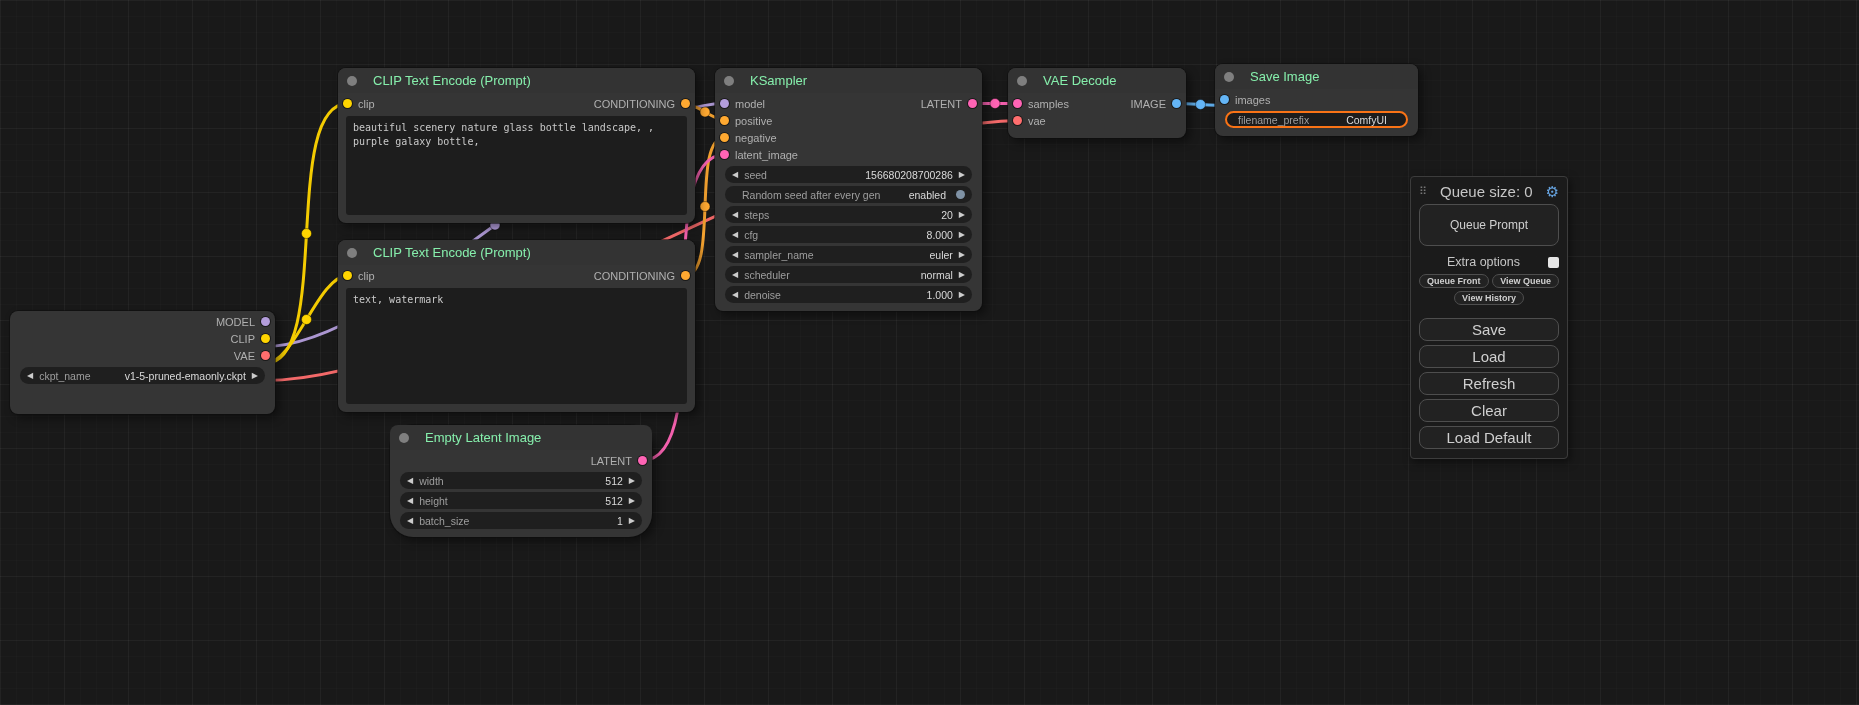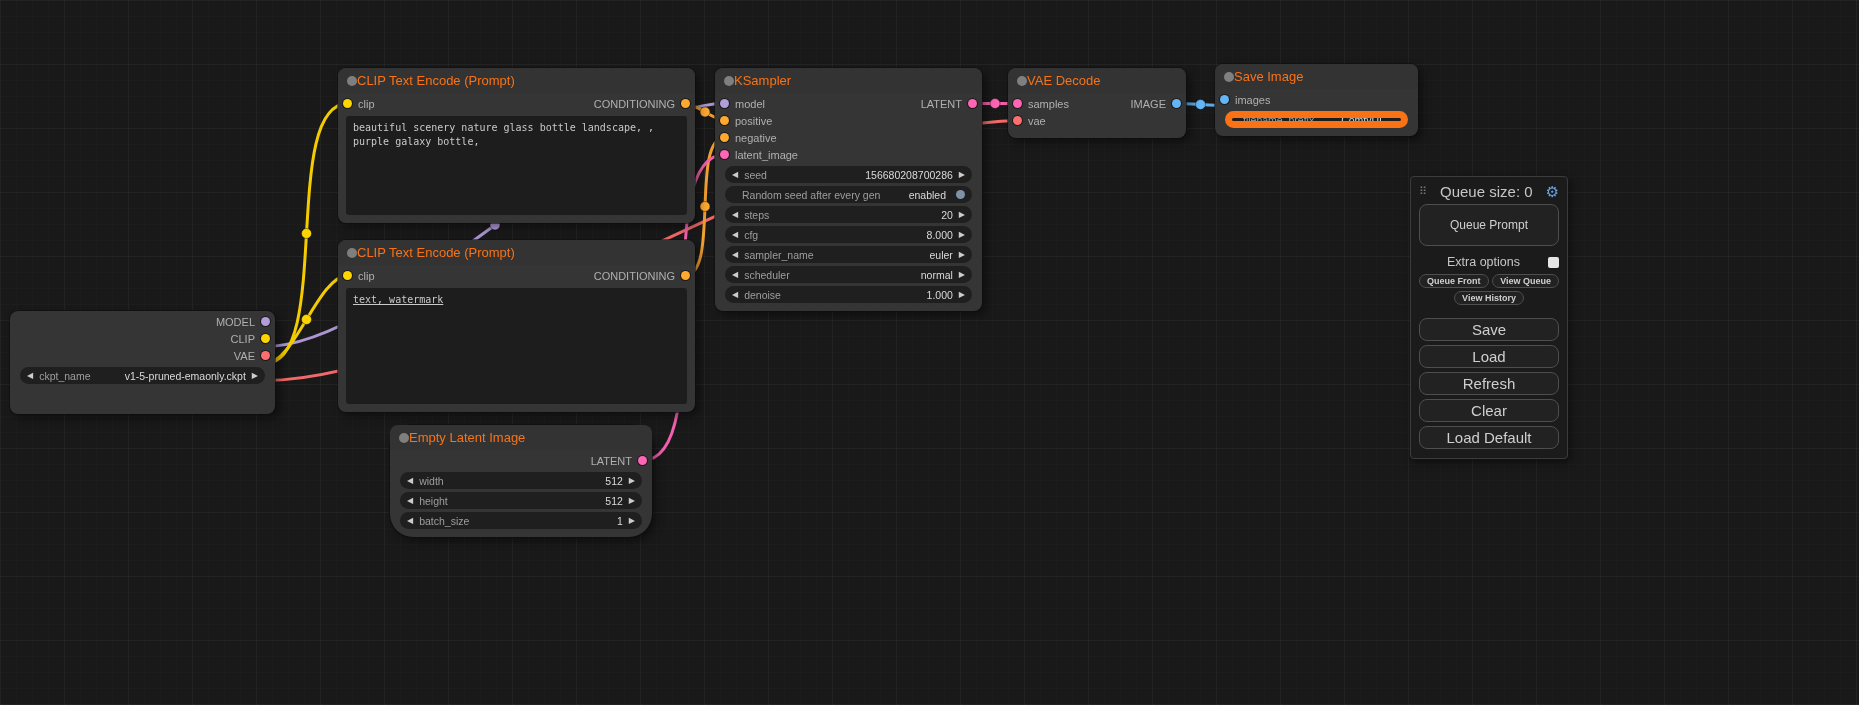--- a/index.html
+++ b/index.html
@@ -19,22 +19,22 @@
   .node {
     position:absolute; z-index:2;
     background:#353535;
     border-radius:8px;
     box-shadow:0 0 0 1px rgba(12,12,12,0.55), 4px 4px 10px rgba(0,0,0,0.45);
     color:#b3b3b3;
   }
   .node-title {
     height:25px; background:#333333;
     border-radius:8px 8px 0 0;
-    display:flex; align-items:center; gap:0;
-    padding:0 9px; font-size:13px; color:#f97316;
+    display:flex; align-items:center; gap:16px;
+    padding:0 9px; font-size:13px; color:#86efac;
     white-space:nowrap; overflow:hidden;
   }
   .tdot { width:10px; height:10px; border-radius:50%; background:#7f7f7f; flex:none; }
   .slots { position:relative; padding-top:2px; }
   .srow { height:17px; display:flex; align-items:center; gap:6px; font-size:11px; color:#b0b0b0; }
   .srow.in  { justify-content:flex-start; padding-left:5px; }
   .srow.out { justify-content:flex-end;  padding-right:5px; }
   .srow.both { justify-content:space-between; padding:0 5px; }
   .sgrp { display:flex; align-items:center; gap:6px; }
   .out-abs {
@@ -45,21 +45,21 @@
     width:9px; height:9px; border-radius:50%; flex:none;
     box-shadow:0 0 0 1px rgba(0,0,0,0.5);
   }
   .widget {
     height:17px; margin:3px 10px;
     background:#1f1f1f; border-radius:9px;
     display:flex; align-items:center;
     padding:0 7px; font-size:10.5px; color:#9e9e9e;
     white-space:nowrap; overflow:hidden;
   }
-  .widget.text { border:7px solid #f97316; background:#1c1c1c; }
+  .widget.text { border:2px solid #f97316; background:#1c1c1c; }
   .warrow { color:#cccccc; font-size:8px; flex:none; line-height:1; }
   .wname  { margin-left:6px; flex:none; }
   .wvalue { margin-left:auto; margin-right:6px; color:#dadada; }
   .widget.text .wvalue { margin-right:12px; }
   .knob { width:9px; height:9px; border-radius:50%; flex:none; margin-left:4px; }
   .prompt-box {
     position:absolute; left:8px; right:8px; bottom:8px;
     background:#1d1d1d; border-radius:3px;
     padding:5px 7px;
     font-family:"DejaVu Sans Mono", monospace;
@@ -179,21 +179,21 @@
       <span class="sgrp">
         <span class="pdot" style="background: rgb(255, 213, 0);"></span>
         <span>clip</span>
       </span>
       <span class="sgrp">
         <span>CONDITIONING</span>
         <span class="pdot" style="background: rgb(255, 169, 49);"></span>
       </span>
     </div>
   </div>
-  <div class="prompt-box" style="top:48px;text-decoration:underline;">text, watermark</div>
+  <div class="prompt-box" style="top:48px;">text, watermark</div>
 </div>
 
 <div class="node" style="left:390px; top:425px; width:262px; height:112px;border-radius:23px;">
   <div class="node-title">
     <span class="tdot"></span>
     <span>Empty Latent Image</span>
   </div>
   <div class="slots">
     <div class="srow out">
       <span>LATENT</span>

